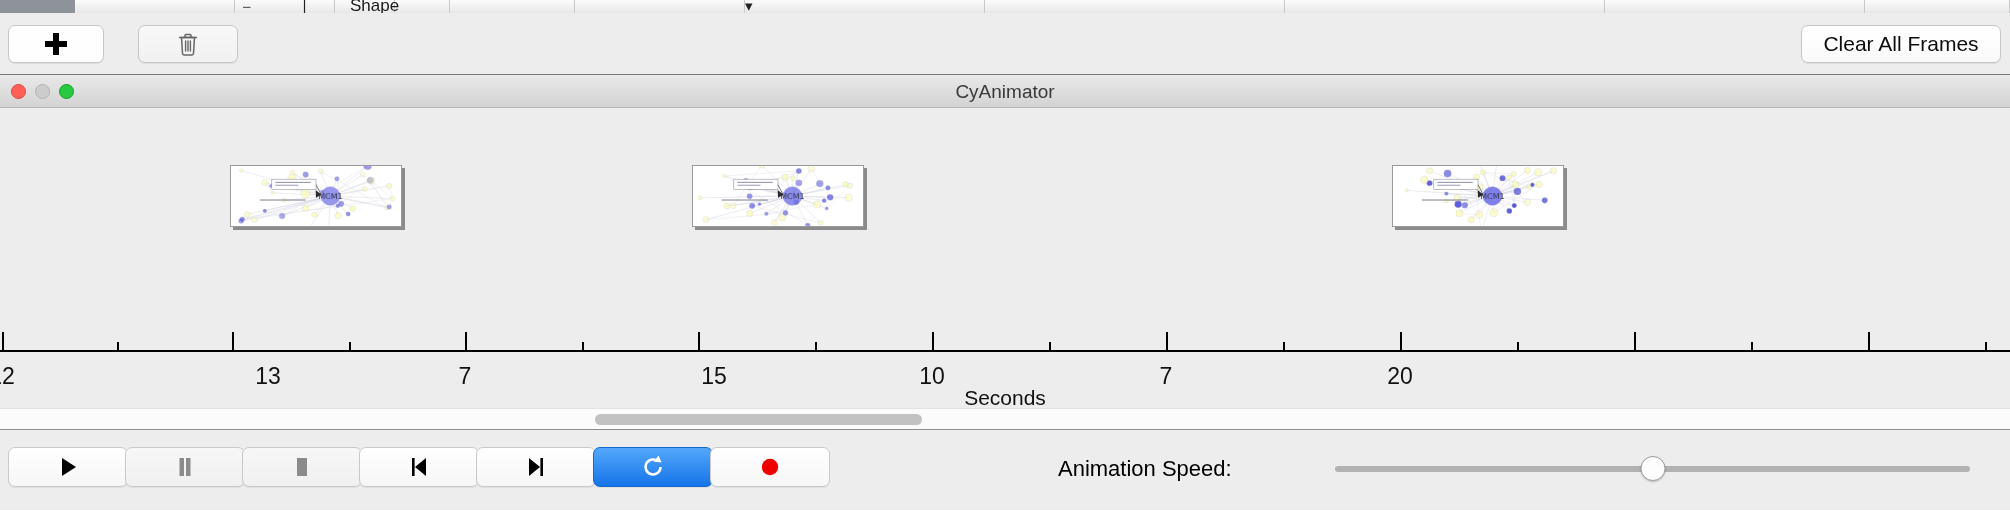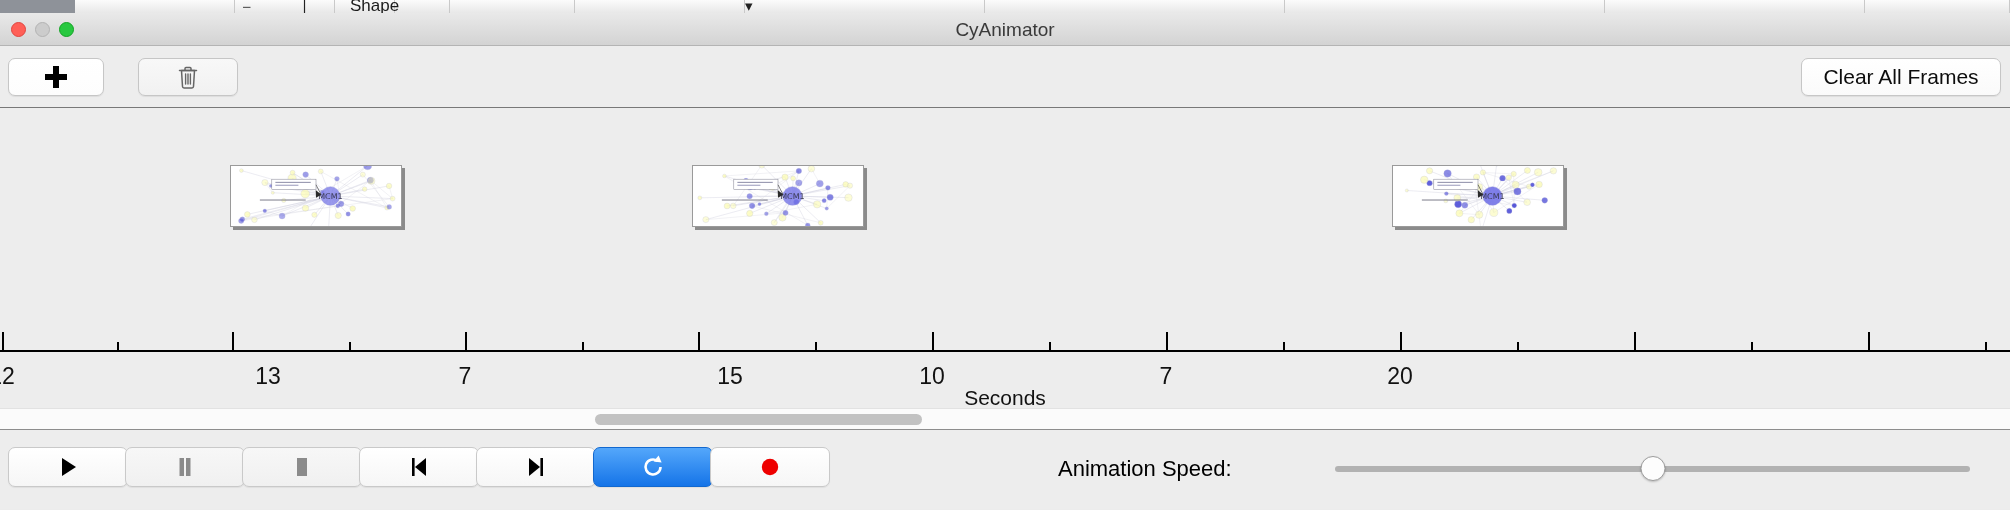--- a/index.html
+++ b/index.html
@@ -189,46 +189,46 @@
     <div class="bgseg" style="left: 1605px; width: 260px;"></div>
     <div class="bgseg" style="left: 1865px; width: 145px;"></div>
     <div class="bgtext" style="left: 350px;">Shape</div>
     <div class="bgglyph" style="left: 243px;">⎯</div>
     <div class="bgglyph" style="left: 300px;">│</div>
     <div class="bgglyph" style="left: 745px;">▾</div>
   </div>
 
 <div id="window">
 
+  <div id="toolbar">
+
+    <div class="tbtn" id="btn-add">
+      <span class="plus-icon"></span>
+    </div>
+
+    <div class="tbtn" id="btn-delete">
+      <svg class="trash-icon" viewBox="0 0 22 24">
+        <path d="M2.5 5.5 h17 M8 5.5 v-2 a1 1 0 0 1 1-1 h4 a1 1 0 0 1 1 1 v2" stroke="#666" stroke-width="1.5" fill="none" stroke-linecap="round"></path>
+        <path d="M4.5 5.5 l1 16 a1.5 1.5 0 0 0 1.5 1.4 h8 a1.5 1.5 0 0 0 1.5 -1.4 l1 -16 z" stroke="#666" stroke-width="1.5" fill="none" stroke-linejoin="round"></path>
+        <path d="M8.6 9 v10 M11 9 v10 M13.4 9 v10" stroke="#666" stroke-width="1.4" stroke-linecap="round"></path>
+      </svg>
+    </div>
+
+    <div class="tbtn" id="btn-clear">
+      <span>Clear All Frames</span>
+    </div>
+  </div>
+
   <div id="titlebar">
     <div id="traffic">
       <div class="light close"></div>
       <div class="light min"></div>
       <div class="light zoom"></div>
     </div>
     <div id="window-title">CyAnimator</div>
-  </div>
-
-  <div id="toolbar">
-
-    <div class="tbtn" id="btn-add">
-      <span class="plus-icon"></span>
-    </div>
-
-    <div class="tbtn" id="btn-delete">
-      <svg class="trash-icon" viewBox="0 0 22 24">
-        <path d="M2.5 5.5 h17 M8 5.5 v-2 a1 1 0 0 1 1-1 h4 a1 1 0 0 1 1 1 v2" stroke="#666" stroke-width="1.5" fill="none" stroke-linecap="round"></path>
-        <path d="M4.5 5.5 l1 16 a1.5 1.5 0 0 0 1.5 1.4 h8 a1.5 1.5 0 0 0 1.5 -1.4 l1 -16 z" stroke="#666" stroke-width="1.5" fill="none" stroke-linejoin="round"></path>
-        <path d="M8.6 9 v10 M11 9 v10 M13.4 9 v10" stroke="#666" stroke-width="1.4" stroke-linecap="round"></path>
-      </svg>
-    </div>
-
-    <div class="tbtn" id="btn-clear">
-      <span>Clear All Frames</span>
-    </div>
   </div>
 
   <div id="timeline">
 
     <div id="frames-layer">
         <div class="frame" style="left: 230px; top: 57px; width: 172px; height: 62px;">
           <svg viewBox="0 0 172 62" preserveAspectRatio="none">
             <rect width="172" height="62" fill="#ffffff"></rect>
             <line x1="100.6" y1="31.0" x2="157.8" y2="43.3" stroke="#c8c8d8" stroke-width="0.35"></line>
             <line x1="100.6" y1="31.0" x2="123.1" y2="43.9" stroke="#c8c8d8" stroke-width="0.35"></line>
@@ -530,21 +530,21 @@
         <div class="tick major" style="left: 2px;"></div>
         <div class="ticklabel" style="left: 2px;">12</div>
         <div class="tick minor" style="left: 117px;"></div>
         <div class="tick major" style="left: 232px;"></div>
         <div class="ticklabel" style="left: 232px; margin-left: 36px;">13</div>
         <div class="tick minor" style="left: 349px;"></div>
         <div class="tick major" style="left: 465px;"></div>
         <div class="ticklabel" style="left: 465px;">7</div>
         <div class="tick minor" style="left: 582px;"></div>
         <div class="tick major" style="left: 698px;"></div>
-        <div class="ticklabel" style="left: 730px;">15</div>
+        <div class="ticklabel" style="left: 714px;">15</div>
         <div class="tick minor" style="left: 815px;"></div>
         <div class="tick major" style="left: 932px;"></div>
         <div class="ticklabel" style="left: 932px;">10</div>
         <div class="tick minor" style="left: 1049px;"></div>
         <div class="tick major" style="left: 1166px;"></div>
         <div class="ticklabel" style="left: 1166px;">7</div>
         <div class="tick minor" style="left: 1283px;"></div>
         <div class="tick major" style="left: 1400px;"></div>
         <div class="ticklabel" style="left: 1400px;">20</div>
         <div class="tick minor" style="left: 1517px;"></div>

